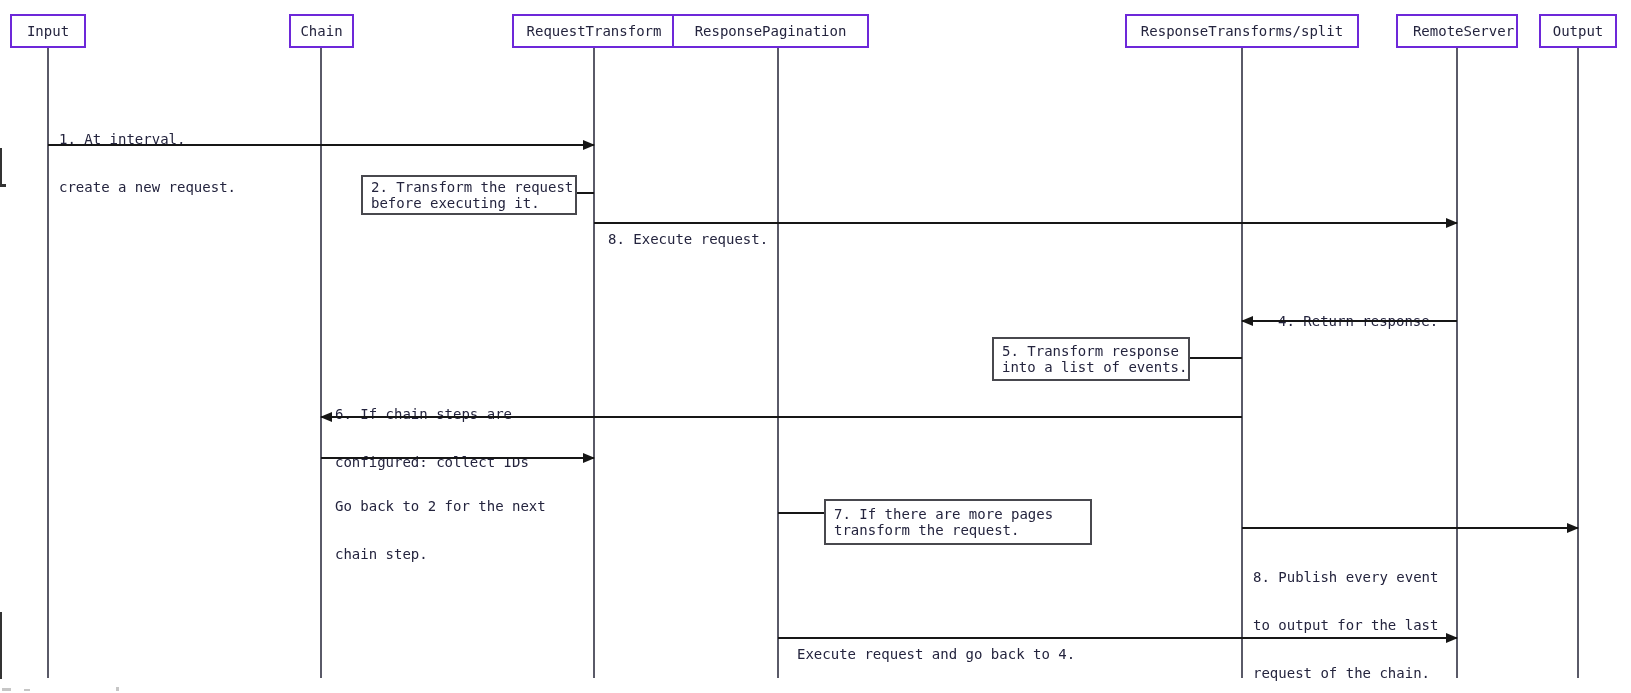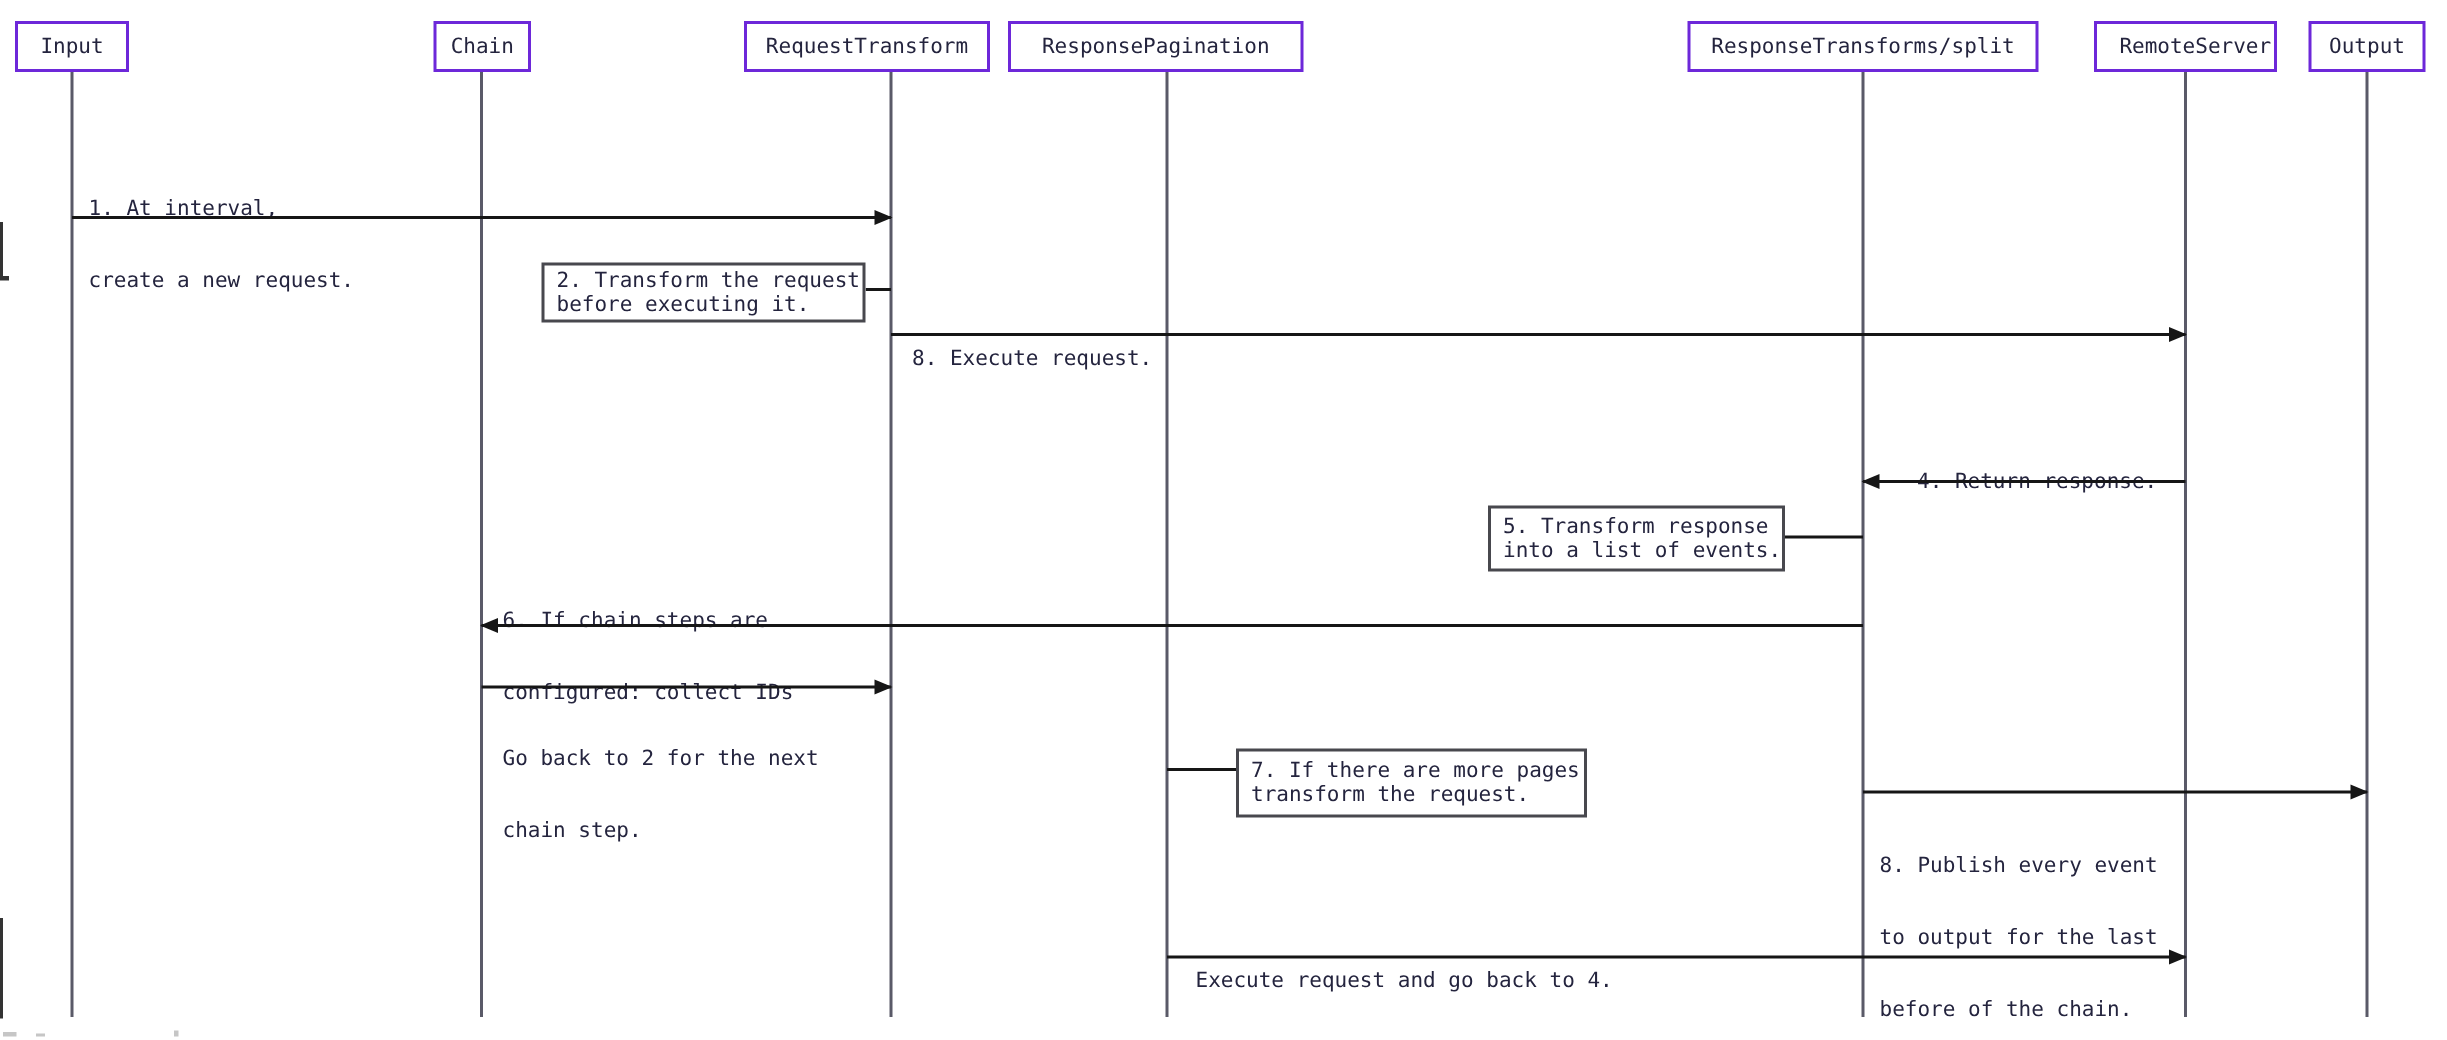--- a/index.html
+++ b/index.html
@@ -42,21 +42,21 @@
   <div class="lifeline" style="left:1241px;"></div>
   <div class="lifeline" style="left:1456px;"></div>
   <div class="lifeline" style="left:1577px;"></div>
 
   <div class="actor-box" style="left:10px;width:76px;">
       <span>Input</span>
     </div>
   <div class="actor-box" style="left:289px;width:65px;">
       <span>Chain</span>
     </div>
-  <div class="actor-box" style="left:496px;width:164px;">
+  <div class="actor-box" style="left:512px;width:164px;">
       <span>RequestTransform</span>
     </div>
   <div class="actor-box" style="left:672px;width:197px;">
       <span>ResponsePagination</span>
     </div>
   <div class="actor-box" style="left:1125px;width:234px;">
       <span>ResponseTransforms/split</span>
     </div>
   <div class="actor-box" style="left:1396px;width:122px;padding-left:13px;">
       <span>RemoteServer</span>
@@ -109,32 +109,32 @@
 
   <div class="arrow" style="left:321px;top:457px;width:273px;">
       <span class="head head-r"></span>
     </div>
   <div class="lbl" style="left:335px;top:466px;">
     <div>Go back to 2 for the next</div>
     <div>chain step.</div>
   </div>
 
   <div class="conn" style="left:778px;top:512px;width:46px;"></div>
-  <div class="note-box" style="left:824px;top:499px;width:234px;height:46px;">
+  <div class="note-box" style="left:824px;top:499px;width:268px;height:46px;">
     <div>7. If there are more pages</div>
     <div>transform the request.</div>
   </div>
 
   <div class="arrow" style="left:1242px;top:527px;width:336px;">
       <span class="head head-r"></span>
     </div>
   <div class="lbl" style="left:1253px;top:537px;">
     <div>8. Publish every event</div>
     <div>to output for the last</div>
-    <div>before of the chain.</div>
+    <div>request of the chain.</div>
   </div>
 
   <div class="lbl" style="left:797px;top:614px;">
     <div>Execute request and go back to 4.</div>
   </div>
   <div class="arrow" style="left:778px;top:637px;width:679px;">
       <span class="head head-r"></span>
     </div>
 
   <div class="edge-mark" style="left:0;top:148px;width:2px;height:38px;"></div>

